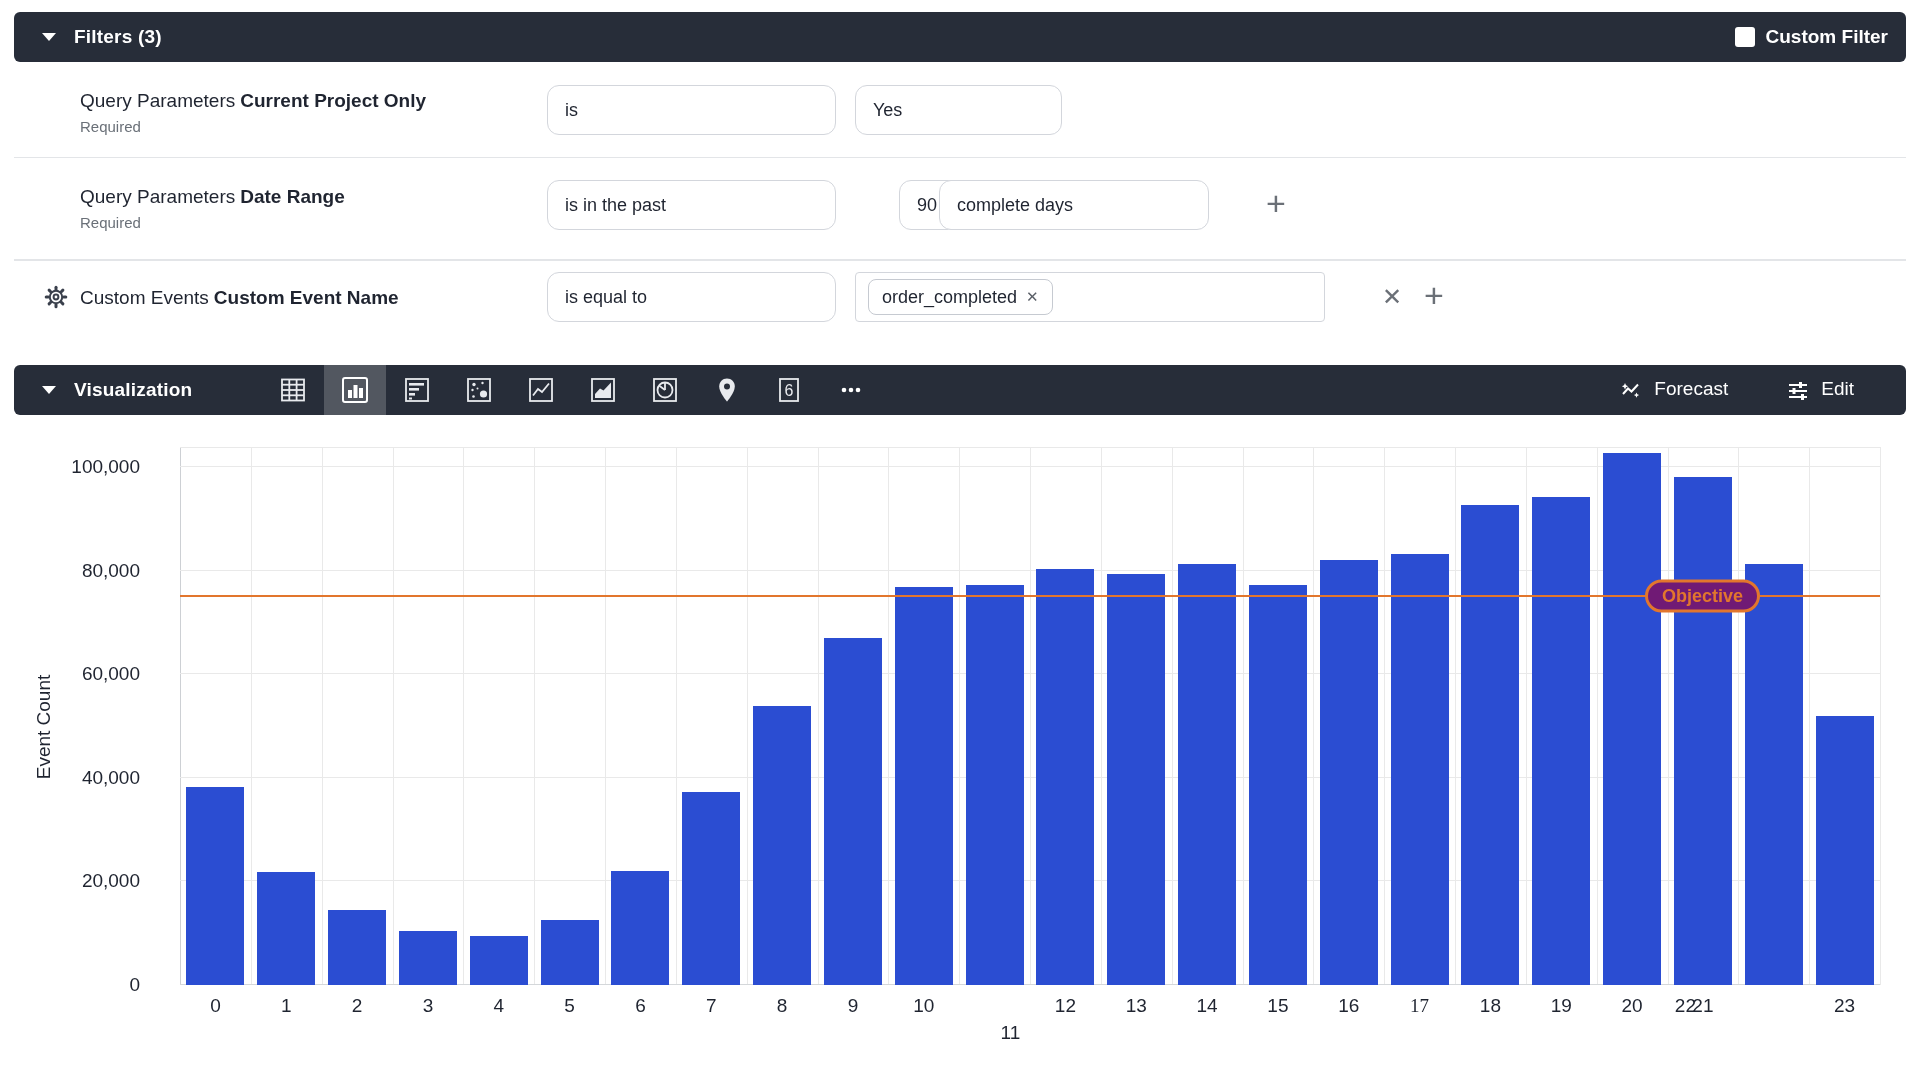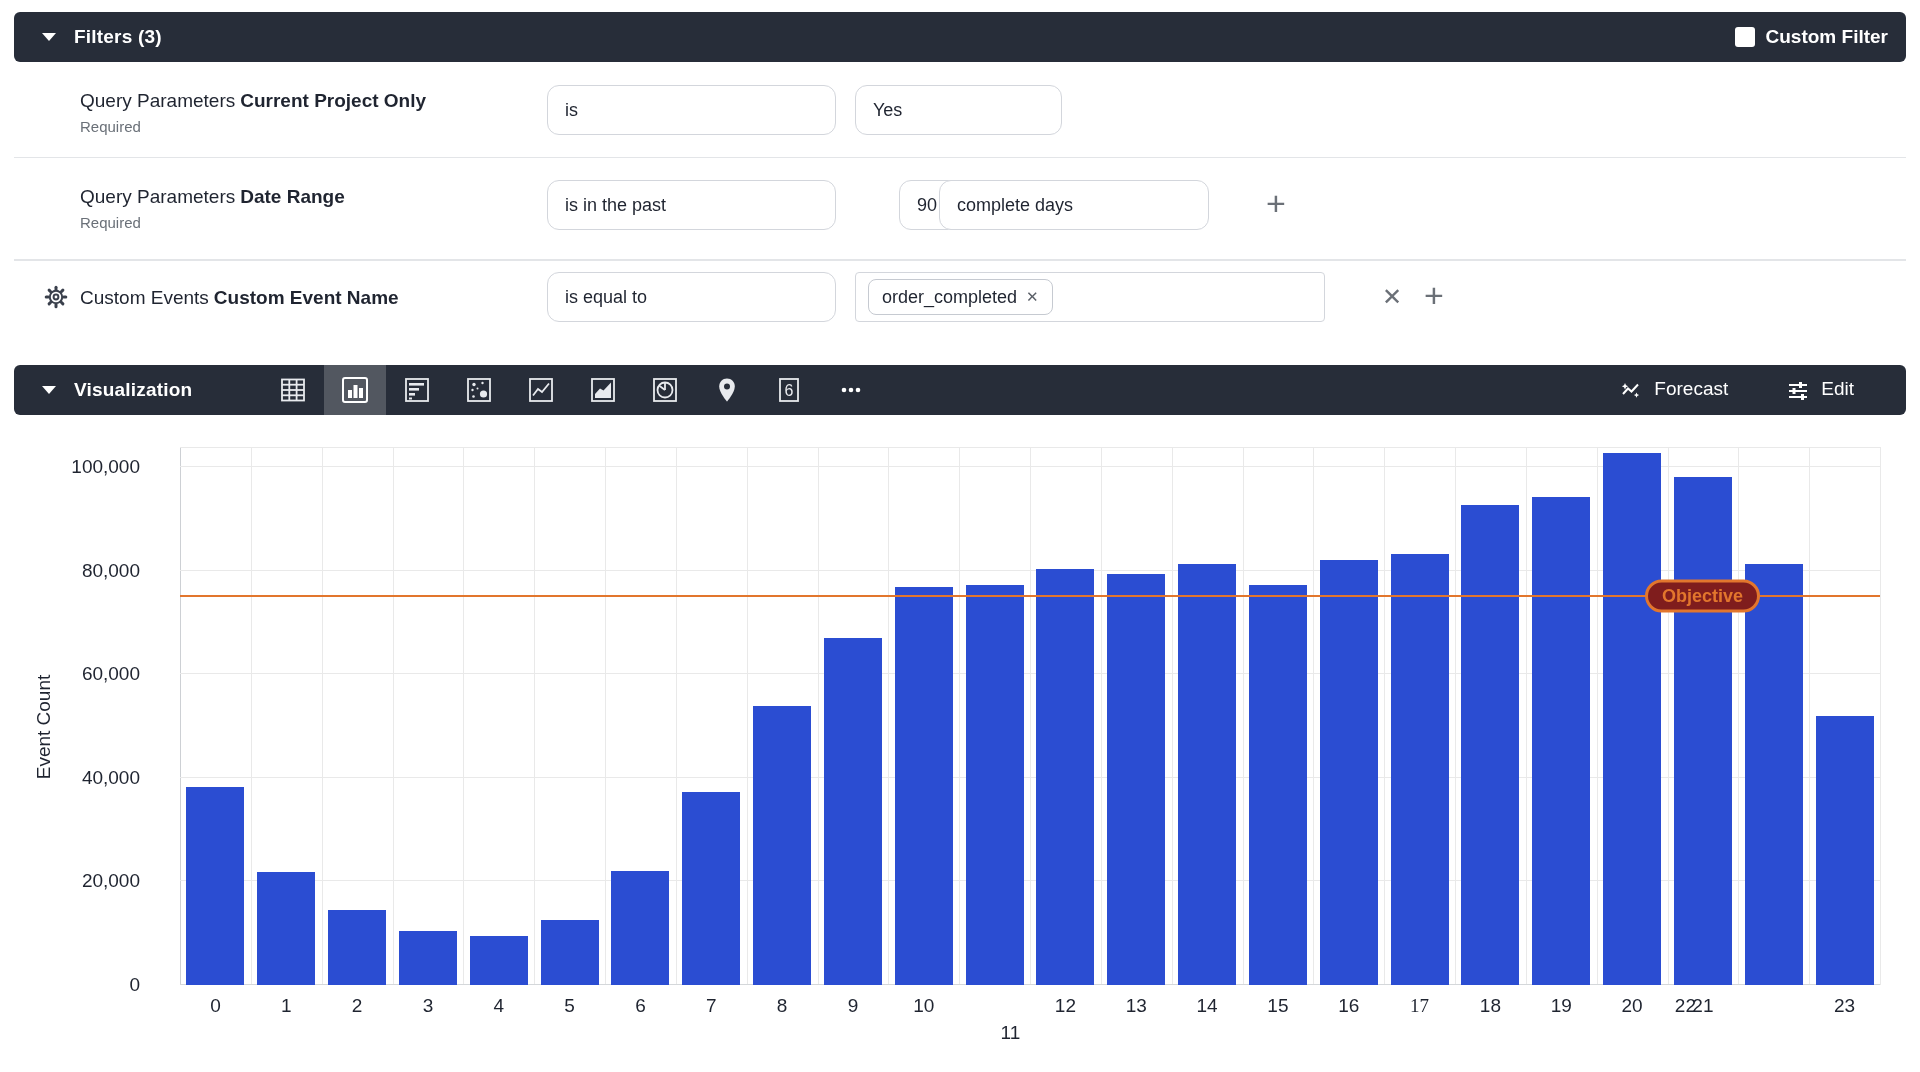--- a/index.html
+++ b/index.html
@@ -45,21 +45,21 @@
   .vtextbtn { display:flex; align-items:flex-start; gap:11px; color:#fff; font-size:19px; cursor:pointer; }
 
   
   #plot { position:absolute; left:180px; top:447px; width:1700px; height:538px; }
   .vline,.hline,.bar { position:absolute; }
   .vline { top:0; width:1px; height:538px; background:#e9e9e9; }
   .hline { left:0; width:1700px; height:1px; background:#e9e9e9; }
   .bar { bottom:0; }
   #objline { position:absolute; left:180px; width:1700px; height:2px; z-index:5; }
   #objpill { position:absolute; right:8px; transform:translateY(-50%); z-index:6;
-    background:#7f1d1d; border:3px solid #e2762d; color:#e2762d; font-weight:bold; font-size:18px;
+    background:#701a75; border:3px solid #e2762d; color:#e2762d; font-weight:bold; font-size:18px;
     border-radius:999px; padding:3px 14px; }
   .ytick { position:absolute; width:130px; text-align:right; font-size:19px; color:#1f2430;
     transform:translateY(-50%); }
   .xtick { position:absolute; top:995px; text-align:center; font-size:19px; color:#1f2430; }
   #ylabel { position:absolute; left:16px; top:716px; transform:rotate(-90deg) translateX(0);
     transform-origin:center; width:200px; margin-left:-72px; text-align:center; font-size:19px; color:#1f2430; }
   #xlabel { position:absolute; left:180px; width:1700px; top:1028px; text-align:center;
     font-size:19px; color:#1f2430; }
   svg { display:block; }
 </style>

